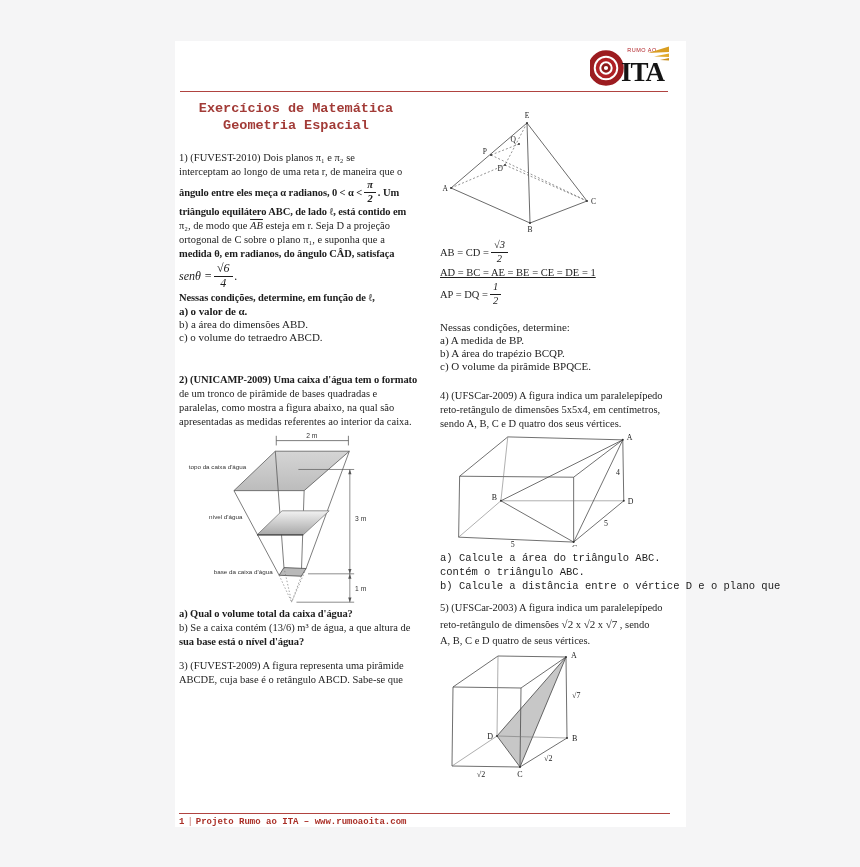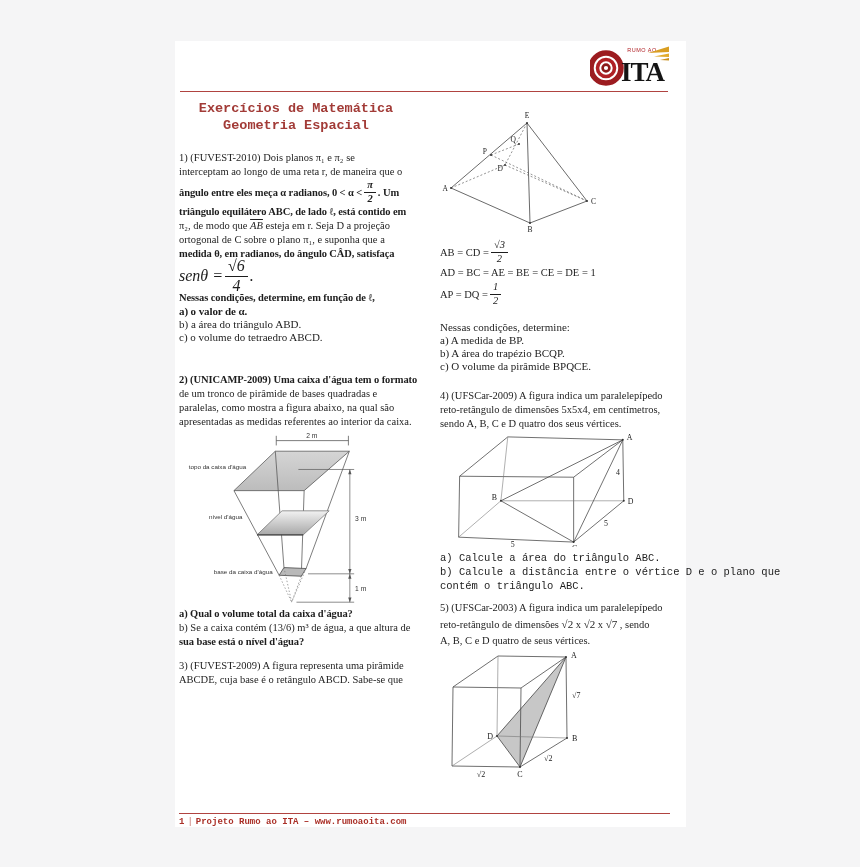--- a/index.html
+++ b/index.html
@@ -19,21 +19,21 @@
     font-family:Liberation Mono, monospace;font-weight:bold;
     font-size:13.5px;line-height:16.5px;color:#a23b37;
   }
   .blk{position:absolute;color:#1d1d1d;}
   .txt{font-size:10.5px;line-height:14px;white-space:nowrap;}
   .sm{font-size:11px;line-height:13px;white-space:nowrap;}
   .bd{font-weight:bold;letter-spacing:-0.1px;}
   .ov{font-style:italic;text-decoration:overline;}
   .mrow{display:flex;align-items:center;font-size:10.5px;}
   .mrow.h26{height:26px;}
-  .mrow.h30{height:30px;font-size:16px;font-style:italic;}
+  .mrow.h30{height:30px;font-size:12px;font-style:italic;}
   .frac{display:inline-block;text-align:center;vertical-align:middle;font-style:italic;margin:0 2px;}
   .frac .num{display:block;border-bottom:0.9px solid #1d1d1d;padding:0 3px;line-height:1.15;}
   .frac .den{display:block;line-height:1.15;}
   .rt{font-size:11px;}
   .footer-rule{position:absolute;left:4px;right:16px;top:772px;border-top:1.4px solid #b04340;height:0;}
   .footer{
     position:absolute;left:4px;top:776px;
     font-family:Liberation Mono, monospace;font-size:9px;font-weight:bold;color:#aa3028;
   }
   .footer .sep{font-weight:normal;color:#c4726c;padding:0 3px;}
@@ -86,21 +86,21 @@
     <div class="mrow h30">
       <span>senθ = </span>
       <span class="frac">
           <span class="num">√6</span>
           <span class="den">4</span>
         </span>
       <span>.</span>
     </div>
     <div class="txt bd">Nessas condições, determine, em função de ℓ,</div>
     <div class="sm bd">a) o valor de α.</div>
-    <div class="sm">b) a área do triângulo ABD.</div>
+    <div class="sm">b) a área do dimensões ABD.</div>
     <div class="sm">c) o volume do tetraedro ABCD.</div>
   </div>
 
   <div class="blk" style="left:4px;top:332px;width:260px;">
     <div class="txt bd">2) (UNICAMP-2009) Uma caixa d'água tem o formato</div>
     <div class="txt">de um tronco de pirâmide de bases quadradas e</div>
     <div class="txt">paralelas, como mostra a figura abaixo, na qual são</div>
     <div class="txt">apresentadas as medidas referentes ao interior da caixa.</div>
   </div>
 
@@ -210,21 +210,21 @@
   </svg>
 
   <div class="blk" style="left:265px;top:198px;width:250px;">
     <div class="mrow h26">
       <span>AB = CD = </span>
       <span class="frac">
           <span class="num">√3</span>
           <span class="den">2</span>
         </span>
     </div>
-    <div class="txt" style="line-height:16px;">AD = BC = AE = BE = CE = DE = 1</div>
+    <div class="txt" style="line-height:16px;text-decoration:underline;">AD = BC = AE = BE = CE = DE = 1</div>
     <div class="mrow h26">
       <span>AP = DQ = </span>
       <span class="frac">
           <span class="num">1</span>
           <span class="den">2</span>
         </span>
     </div>
   </div>
 
   <div class="blk" style="left:265px;top:280px;width:250px;">
@@ -271,22 +271,22 @@
       <text x="137" y="122" text-anchor="middle">C</text>
       <text x="191" y="74" text-anchor="start">D</text>
       <text x="183" y="45" text-anchor="end">4</text>
       <text x="167" y="97" text-anchor="start">5</text>
       <text x="74" y="118" text-anchor="middle">5</text>
     </g>
   </svg>
 
   <div class="blk" style="left:265px;top:510px;width:250px;font-family:Liberation Mono, monospace;">
     <div class="txt">a) Calcule a área do triângulo ABC.</div>
+    <div class="txt">contém o triângulo ABC.</div>
     <div class="txt">b) Calcule a distância entre o vértice D e o plano que</div>
-    <div class="txt">contém o triângulo ABC.</div>
   </div>
 
   <div class="blk" style="left:265px;top:560px;width:250px;">
     <div class="txt">5) (UFSCar-2003) A figura indica um paralelepípedo</div>
     <div class="txt" style="line-height:18px;">
       <span>reto-retângulo de dimensões </span><span class="rt">√2</span><span> x </span><span class="rt">√2</span><span> x </span><span class="rt">√7</span><span> , sendo</span>
     </div>
     <div class="txt">A, B, C e D quatro de seus vértices.</div>
   </div>
 

